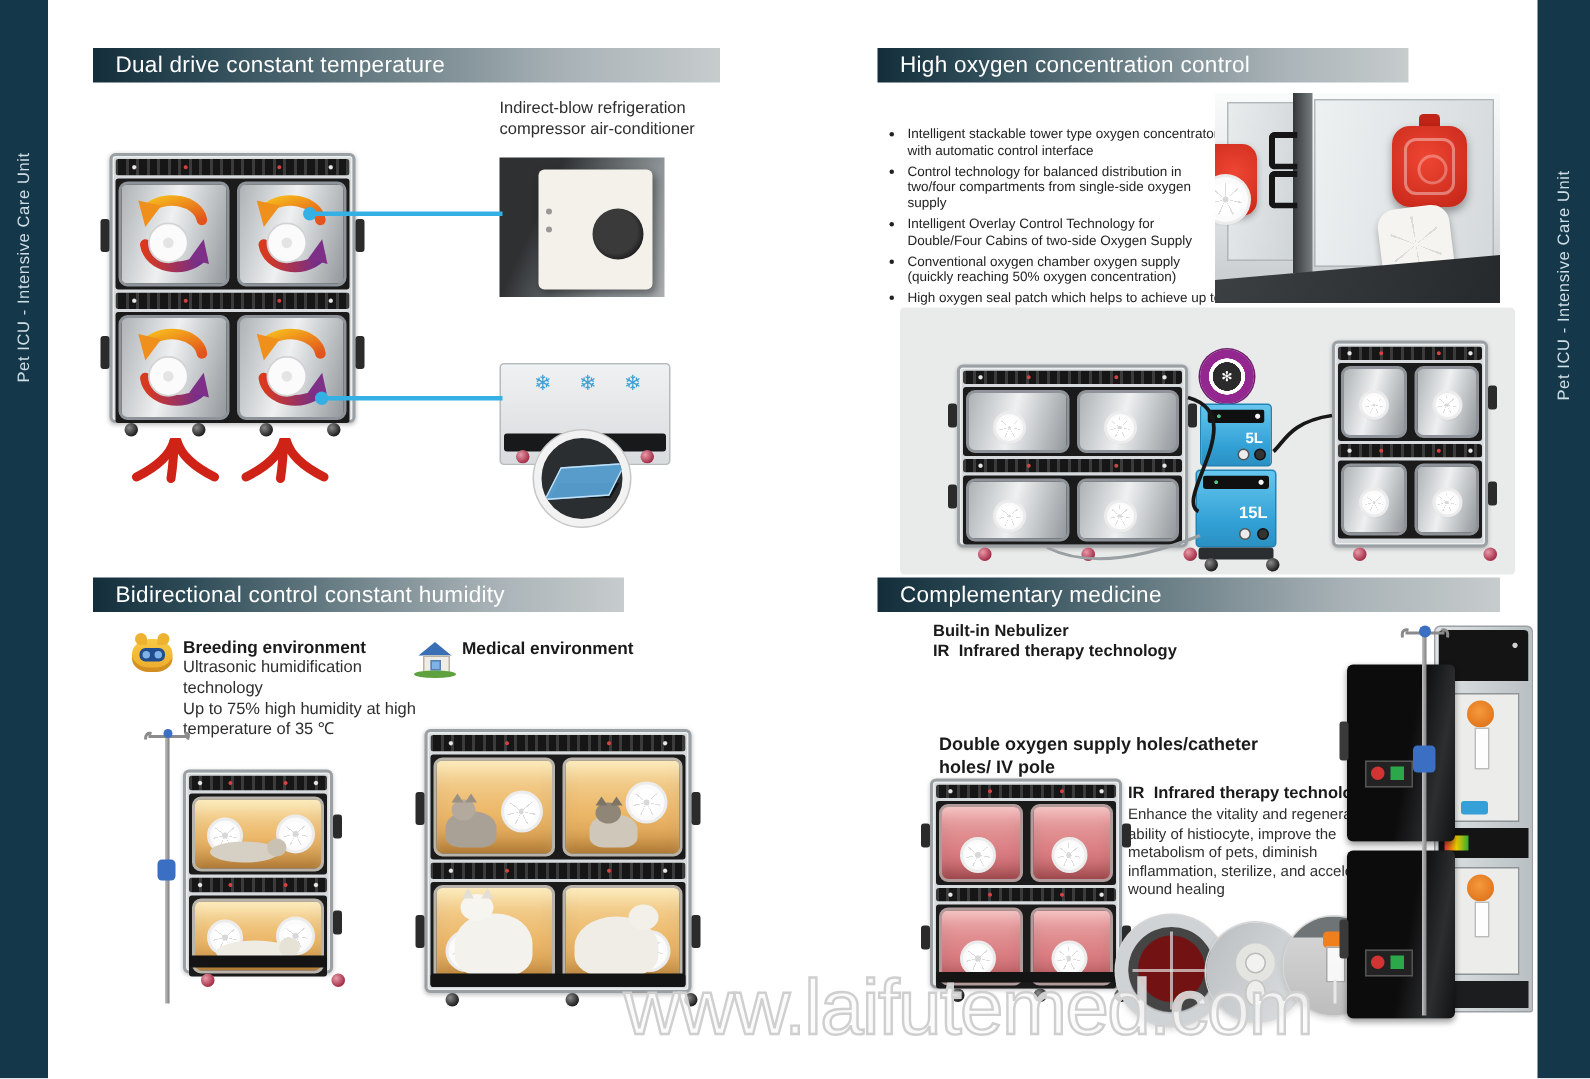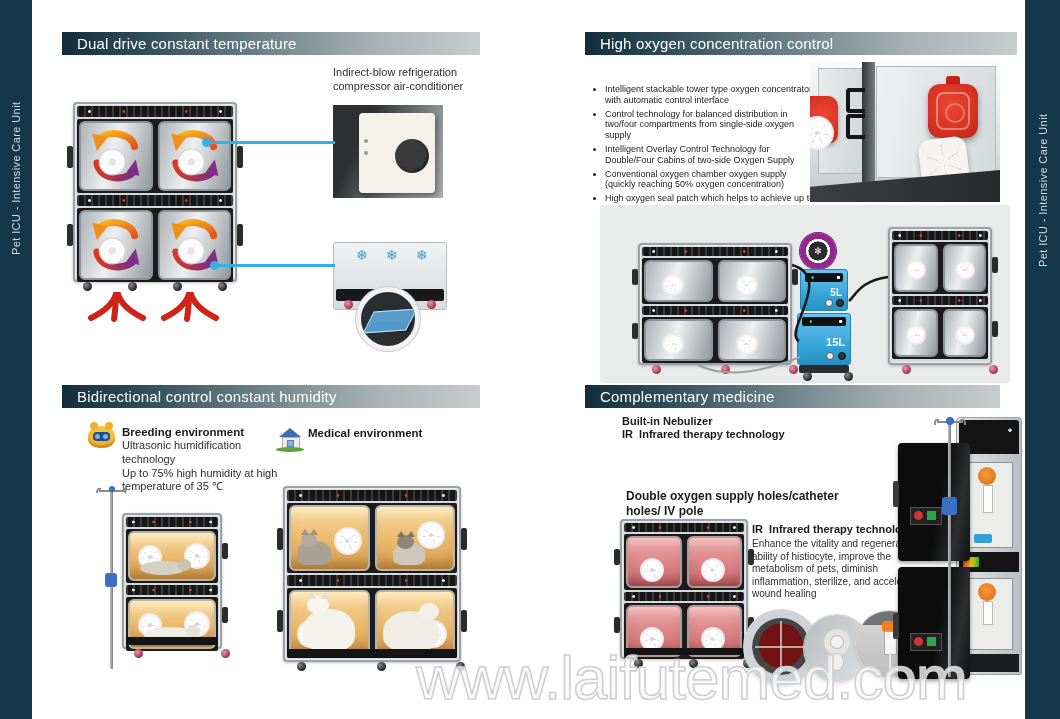--- a/index.html
+++ b/index.html
@@ -46,21 +46,21 @@
   .wheels{position:absolute;left:0;right:0;display:flex;justify-content:space-between;padding:0 10px;}
   .wheel{width:9px;height:9px;border-radius:50%;background:radial-gradient(circle at 35% 35%,#8a8a8a,#1c1c1c 72%);}
   .wheel.red{background:radial-gradient(circle at 35% 35%,#e89aa8,#a22c46 72%);}
   .handle{position:absolute;width:6px;height:22px;background:#2b2b2b;border-radius:2px;}
   .callout{position:absolute;height:3px;background:#35b0e5;z-index:5;}
   .callout-dot{position:absolute;width:9px;height:9px;border-radius:50%;background:#35b0e5;z-index:5;}
   
   .photo{position:absolute;overflow:hidden;}
   .snow{font-size:14px;color:#3e9fd4;position:absolute;top:4px;}
   
-  .watermark{position:absolute;left:416px;top:642px;font-size:62px;letter-spacing:-1px;
+  .watermark{position:absolute;left:416px;top:642px;font-size:52px;letter-spacing:-1px;
      color:rgba(250,250,250,.78);-webkit-text-stroke:1.6px #cfcfcf;white-space:nowrap;z-index:50;}
   
   .breedicon{position:absolute;width:27px;height:22px;background:linear-gradient(#f7ca45,#eda92c);
      border-radius:46% 46% 42% 42%;box-shadow:inset 0 -3px 0 rgba(160,90,10,.35);}
   .breedicon::before{content:"";position:absolute;left:2px;top:-4px;width:8px;height:8px;background:#edb22f;
      border-radius:50% 50% 0 50%;}
   .breedicon::after{content:"";position:absolute;right:2px;top:-4px;width:8px;height:8px;background:#edb22f;
      border-radius:50% 50% 50% 0;}
   .breedmask{position:absolute;left:5px;top:6px;width:17px;height:9px;background:#1f4d8f;border-radius:4px;}
   .breedmask::before,.breedmask::after{content:"";position:absolute;top:2px;width:5px;height:5px;
@@ -110,22 +110,22 @@
   </svg>
 
   <div class="sidebar left">
     <div class="vtext" style="left:10px;top:40px;height:215px">Pet ICU - Intensive Care Unit</div>
   </div>
   <div class="sidebar right">
     <div class="vtext" style="left:12px;top:52px;height:215px">Pet ICU - Intensive Care Unit</div>
   </div>
 
   <div class="sec-h" style="left:62px;top:32px;width:418px">Dual drive constant temperature</div>
-  <div class="sec-h" style="left:585px;top:32px;width:432px">High oxygen concentration control</div>
-  <div class="sec-h" style="left:62px;top:385px;width:418px">Bidirectional control constant humidity</div>
+  <div class="sec-h" style="left:585px;top:32px;width:354px">High oxygen concentration control</div>
+  <div class="sec-h" style="left:62px;top:385px;width:354px">Bidirectional control constant humidity</div>
   <div class="sec-h" style="left:585px;top:385px;width:415px">Complementary medicine</div>
 
 
   <div class="abs" style="left:73px;top:102px;width:164px;height:220px">
     <div class="cab" style="left:0;top:0;width:164px;height:180px">
       <div class="handle" style="left:-8px;top:42px"></div>
       <div class="handle" style="right:-8px;top:42px"></div>
       <div class="handle" style="left:-8px;top:120px"></div>
       <div class="handle" style="right:-8px;top:120px"></div>
       <div class="strip"></div>

